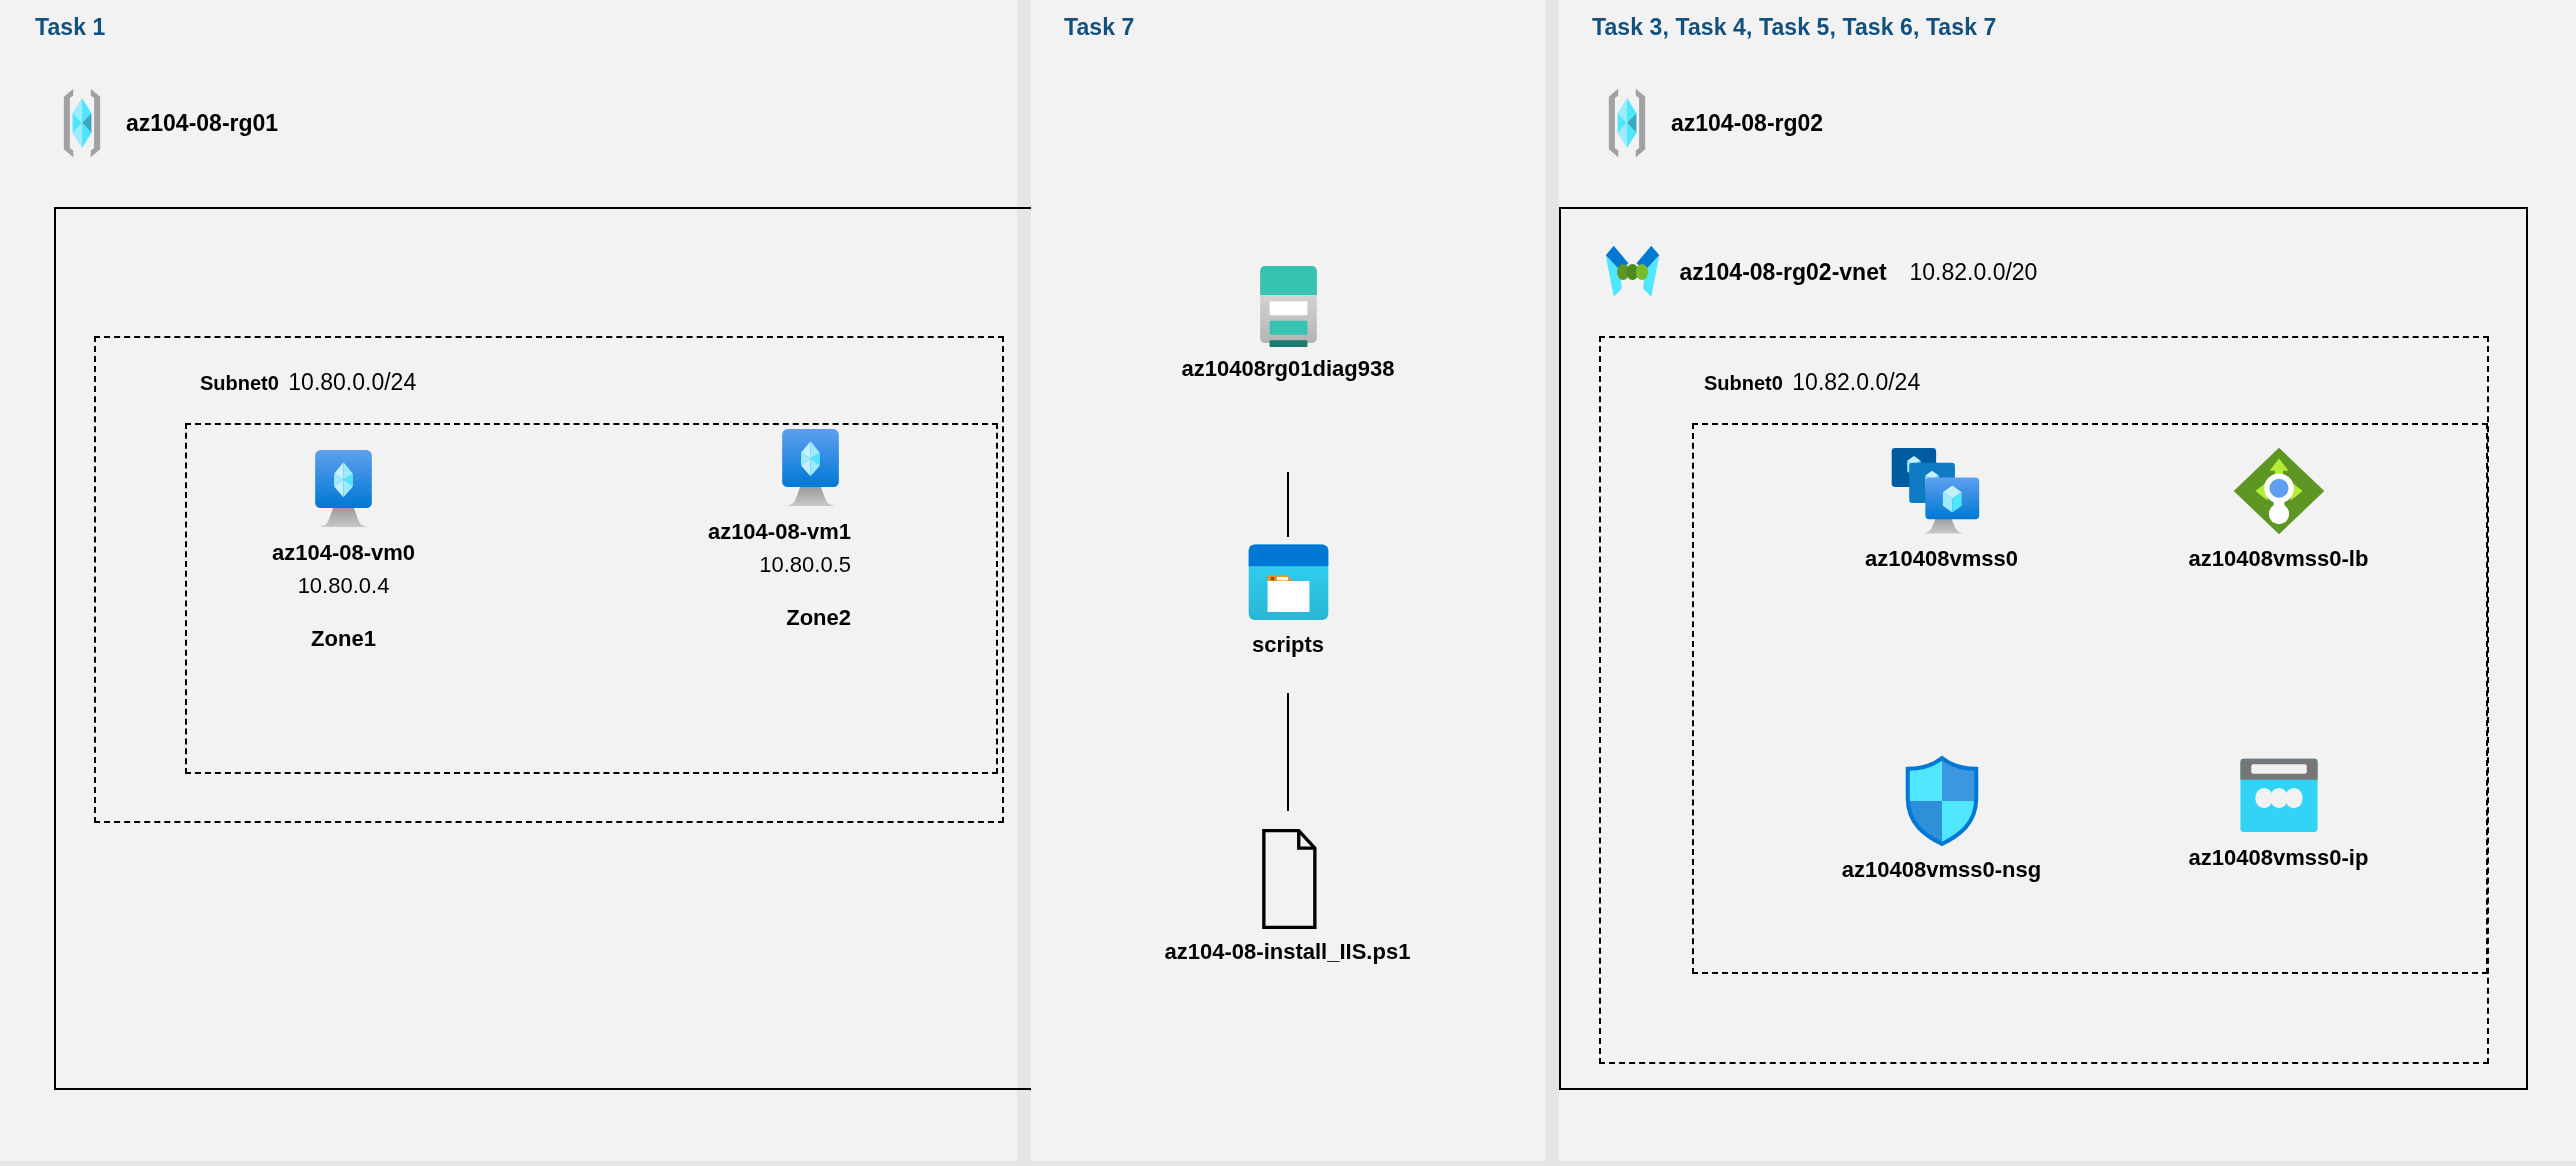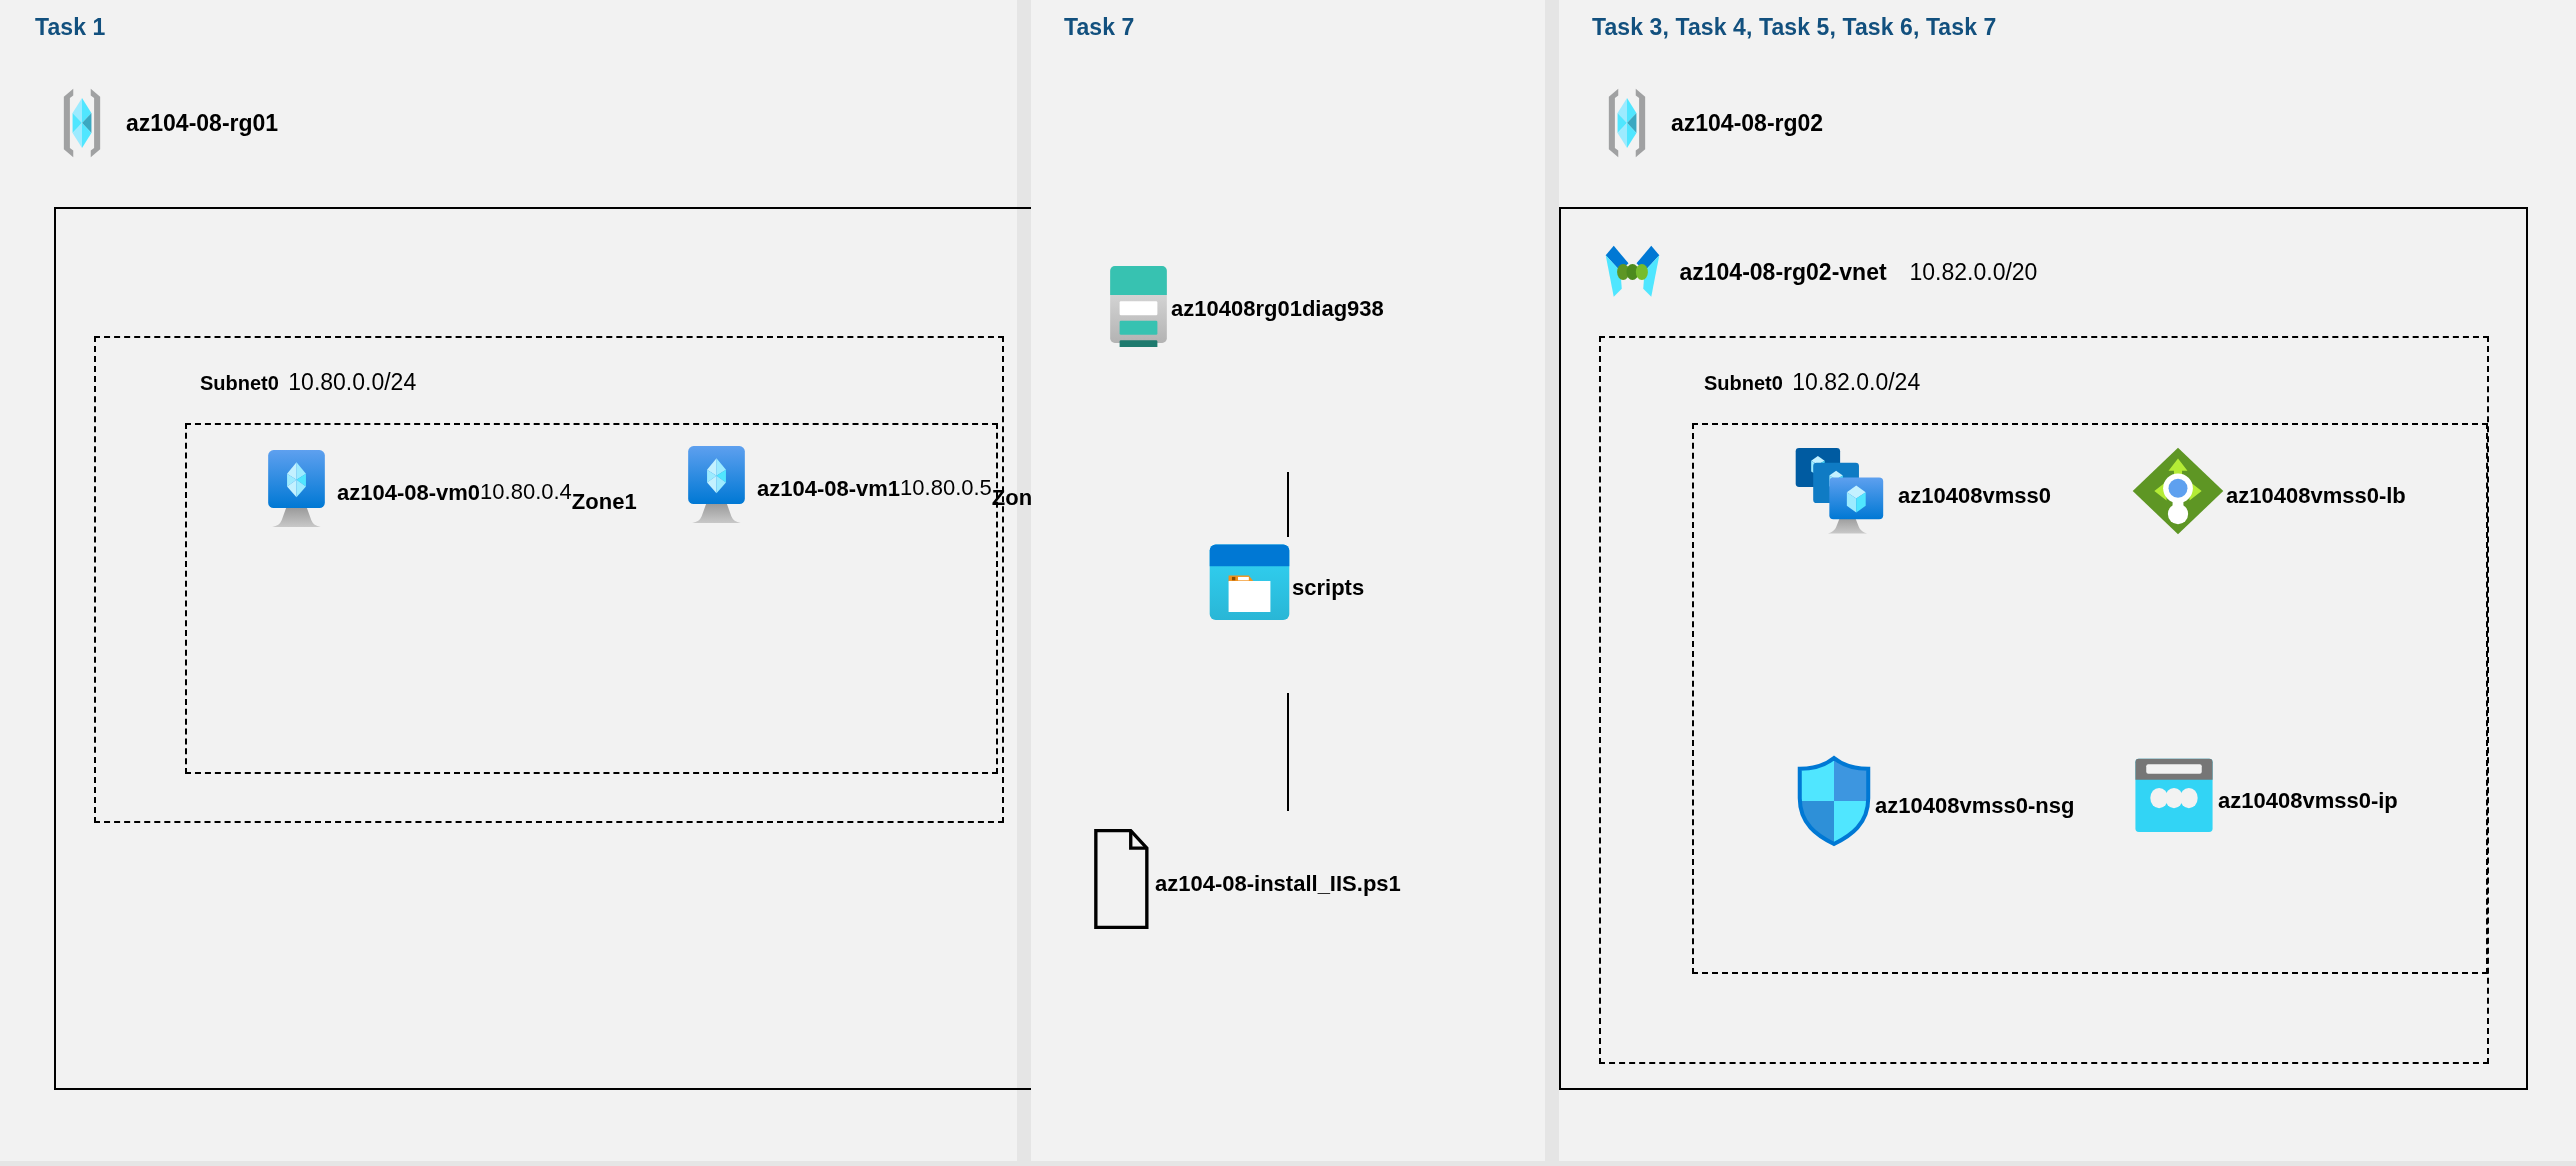--- a/index.html
+++ b/index.html
@@ -17,21 +17,21 @@
   .rg-name{font-size:23px;font-weight:bold;color:#000;white-space:nowrap;}
 
   .vnet-row{position:absolute;display:flex;align-items:center;gap:13.5px;}
   .vnet-name{font-size:23px;font-weight:bold;color:#000;white-space:nowrap;}
   .vnet-cidr{font-size:23px;font-weight:normal;color:#000;white-space:nowrap;margin-left:9.4px;}
 
   .subnet-row{position:absolute;display:flex;align-items:baseline;white-space:nowrap;}
   .subnet-name{font-size:20px;font-weight:bold;color:#000;}
   .subnet-cidr{font-size:23px;font-weight:normal;color:#000;margin-left:9.4px;}
 
-  .node{position:absolute;display:flex;flex-direction:row;align-items:center;}
+  .node{position:absolute;display:flex;flex-direction:column;align-items:center;}
   .node-label{font-size:22px;font-weight:bold;color:#000;white-space:nowrap;margin-top:9.4px;text-align:center;}
   .node-sub{font-size:22px;font-weight:normal;color:#000;white-space:nowrap;margin-top:6.7px;text-align:center;}
   .node-zone{font-size:22px;font-weight:bold;color:#000;white-space:nowrap;margin-top:27px;text-align:center;}
 
   .connector{position:absolute;width:2px;background:#000;}
 
   svg{display:block;}
 </style>
 </head>
 <body>
@@ -91,21 +91,21 @@
         <path d="M60 50 L74 41 L74 60 Z" fill="#50e6ff"></path>
         <path d="M60 50 L46 60 L60 76 Z" fill="#c3f1ff"></path>
         <path d="M60 50 L74 60 L60 76 Z" fill="#9cebff"></path>
       </svg>
     </span>
     <span class="node-label">az104-08-vm0</span>
     <span class="node-sub">10.80.0.4</span>
     <span class="node-zone">Zone1</span>
   </div>
 
-  <div class="node" style="left:676px;top:442px;width:175px;">
+  <div class="node" style="left:676px;top:425px;width:175px;align-items:flex-end;">
     <span>
       <svg width="81" height="85" viewBox="0 0 120 126">
         <defs>
           <linearGradient id="vmScr1" x1="0" y1="0" x2="0" y2="1">
             <stop offset="0" stop-color="#5ea0ef"></stop>
               <stop offset="1" stop-color="#0078d4"></stop>
           </linearGradient>
           <linearGradient id="vmStd1" x1="0" y1="0" x2="0" y2="1">
             <stop offset="0" stop-color="#949494"></stop>
               <stop offset="1" stop-color="#c8c8c8"></stop>

